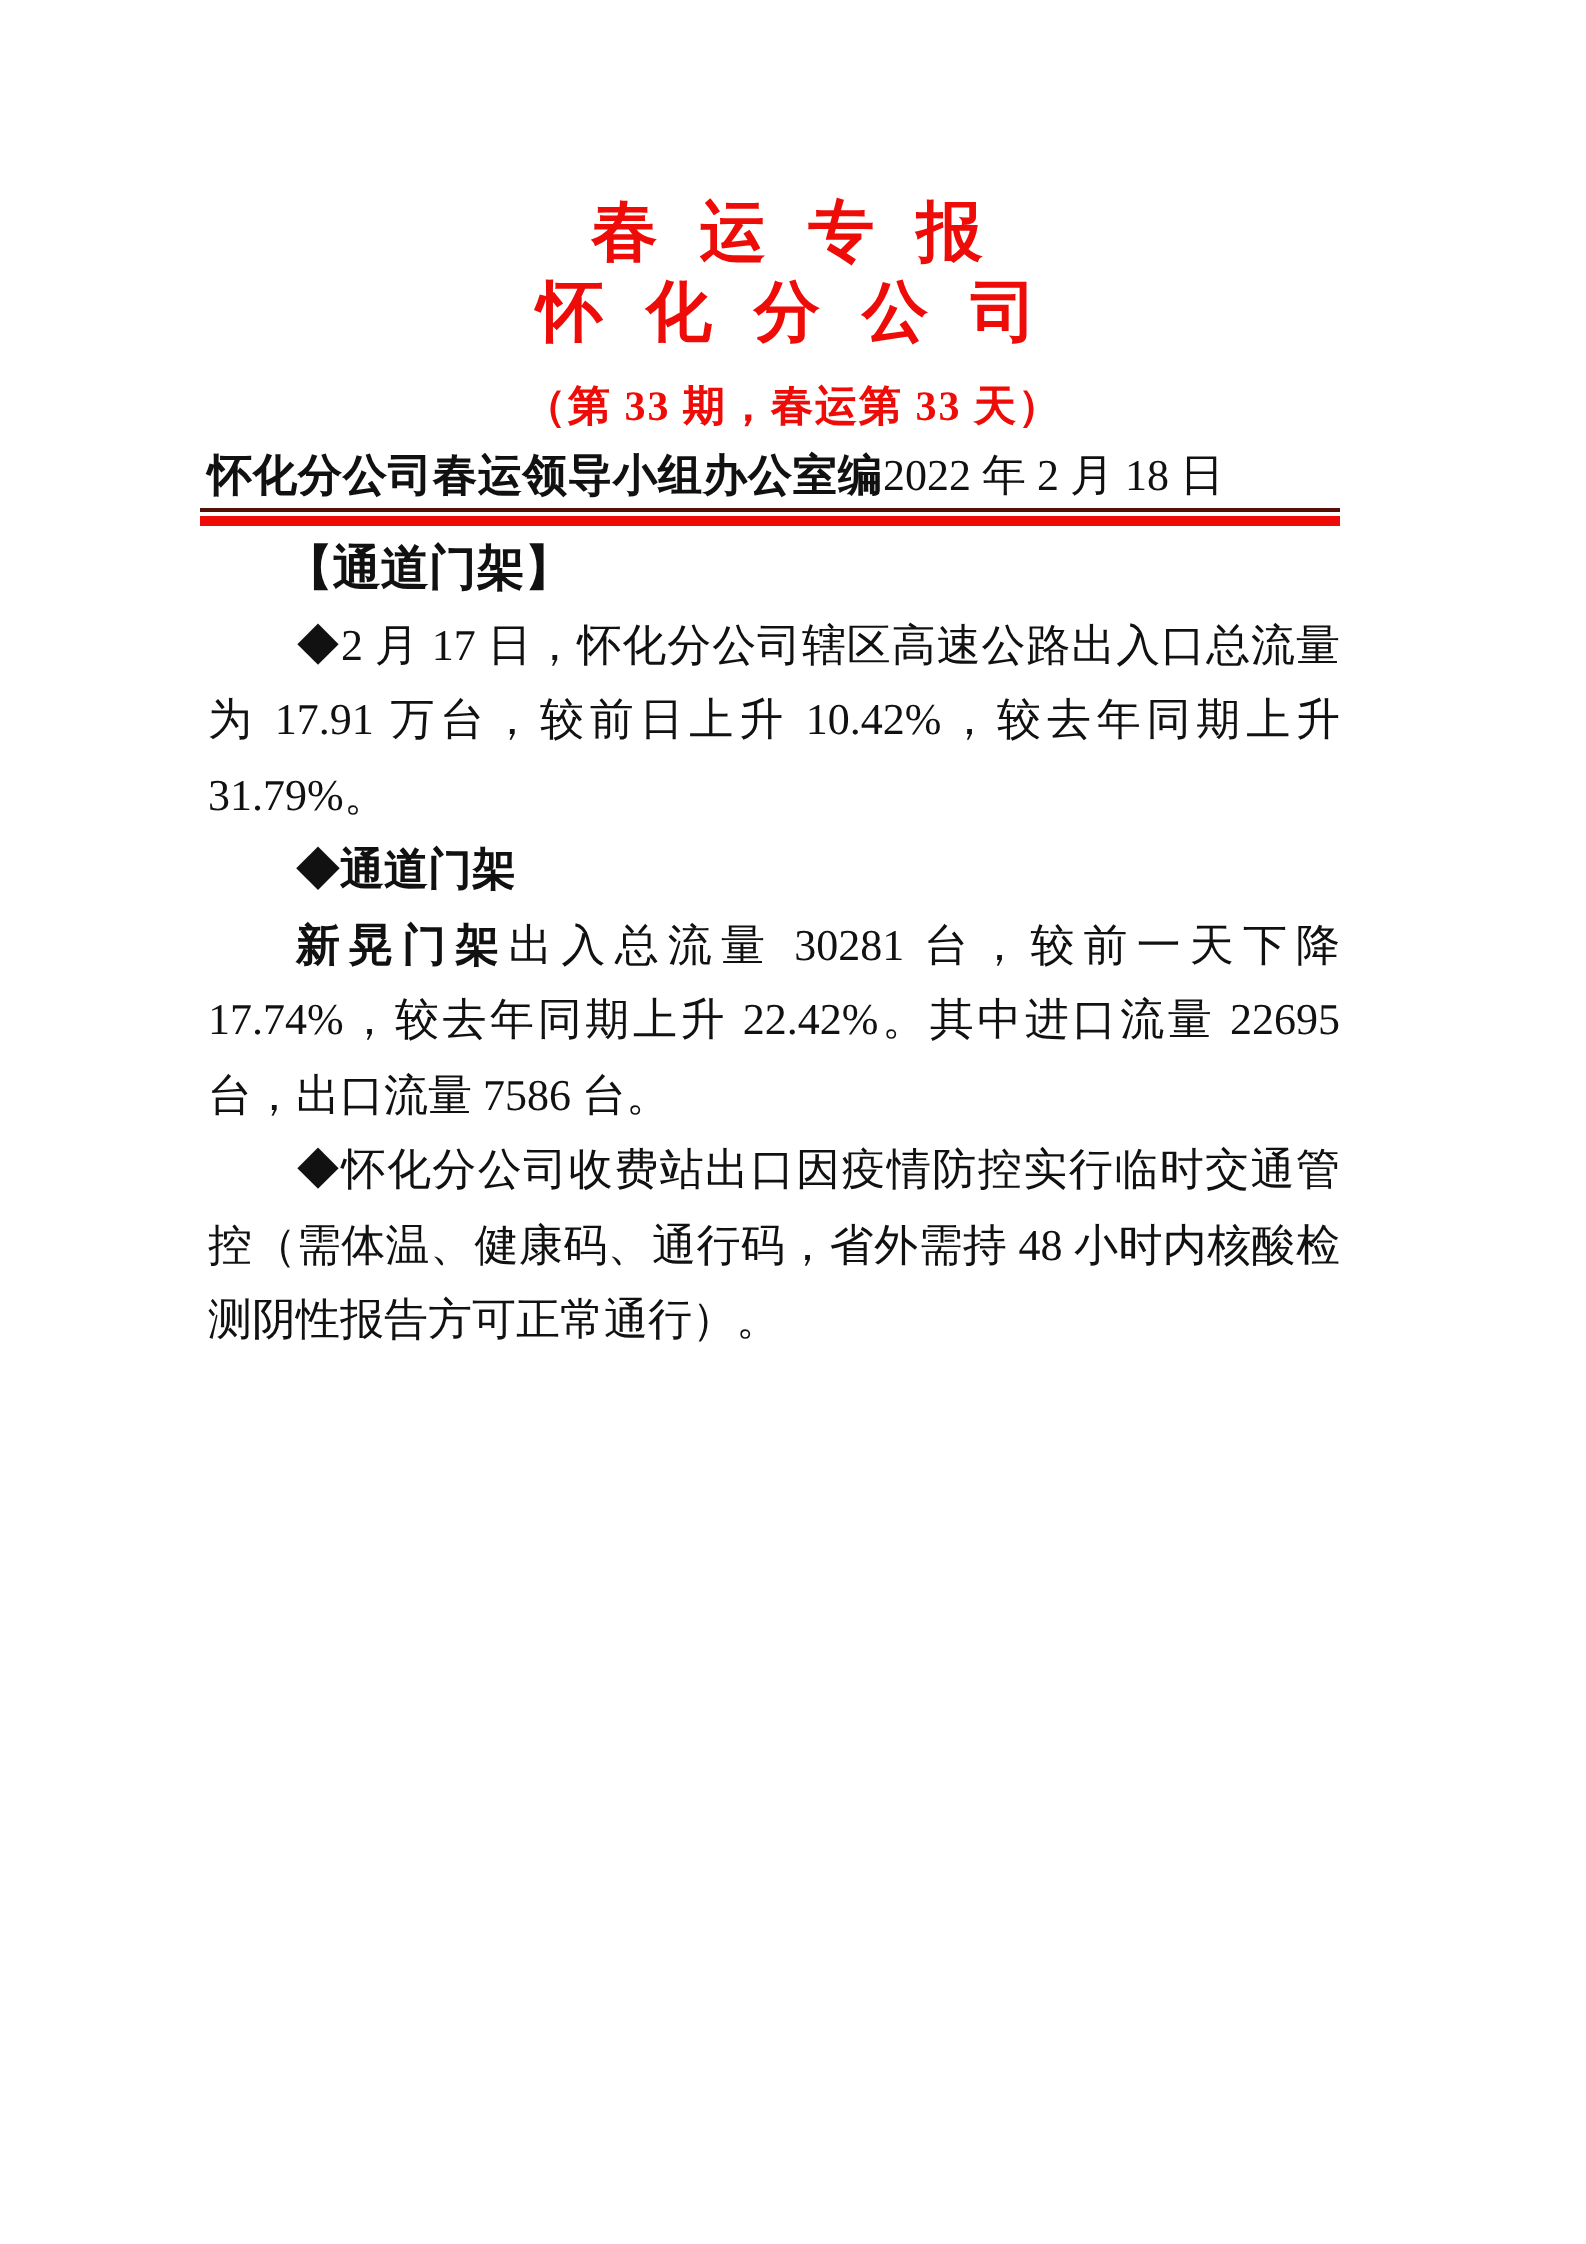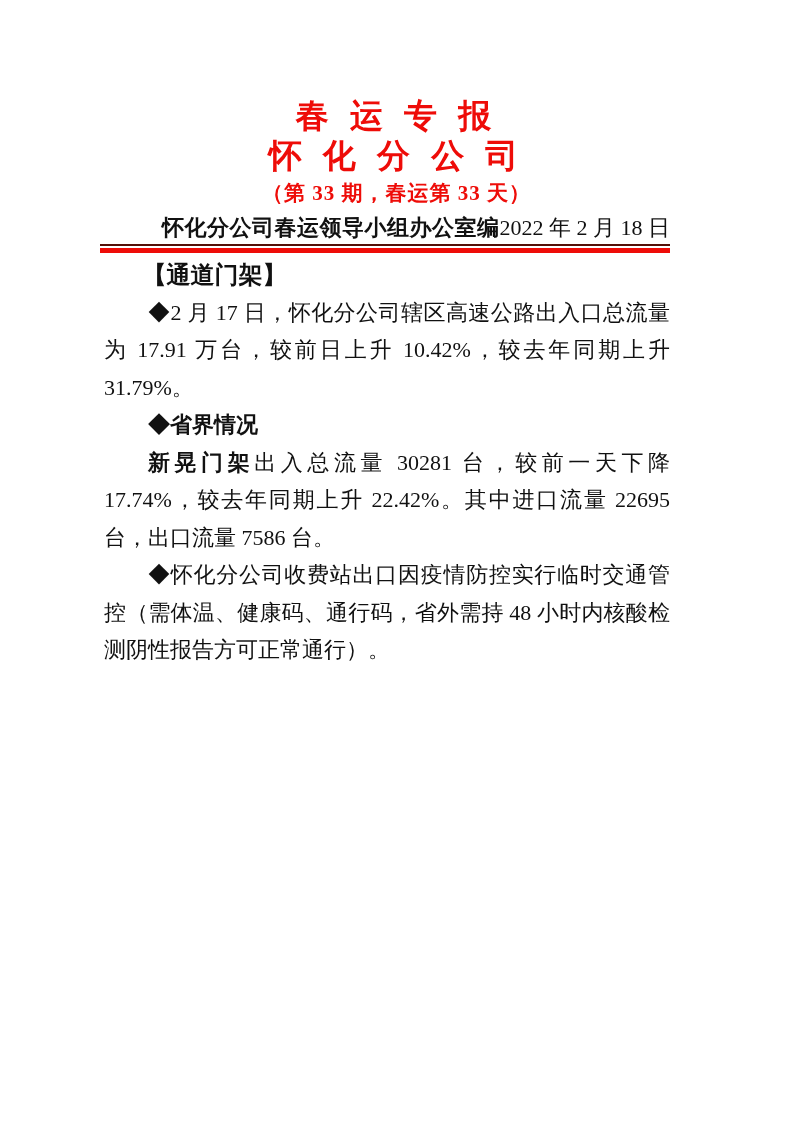--- a/index.html
+++ b/index.html
@@ -25,33 +25,33 @@
     color: var(--accent_red);
     font-family: "Liberation Sans", sans-serif;
     font-weight: 700;
     font-size: 33px;
     line-height: 40px;
     letter-spacing: 6px;
     white-space: pre;
   }
   .doc-title.second { margin-top: 4px; }
   .issue-line {
-    margin-top: 4px;
+    margin-top: 14px;
     text-align: center;
     color: var(--accent_red);
     font-weight: 700;
     font-size: 21px;
     line-height: 26px;
     letter-spacing: 1px;
   }
   .content-col { width: 566px; margin-left: 104px; }
   .editor-row {
     margin-top: 9px;
     display: flex;
-    justify-content: flex-end;
+    justify-content: flex-start;
     align-items: baseline;
     font-size: 22px;
     line-height: 26px;
   }
   .editor-label { font-weight: 700; letter-spacing: 0.5px; }
   .date-label { font-weight: 400; }
   .rule-thin {
     width: 570px; margin-left: 100px; margin-top: 3px;
     height: 2px; background: var(--thin_rule);
   }
@@ -103,21 +103,21 @@
     <div class="rule-thin"></div>
     <div class="rule-red"></div>
   </header>
 
   <main class="content-col doc-body">
 
     <h2>【通道门架】</h2>
 
     <p>◆2 月 17 日，怀化分公司辖区高速公路出入口总流量为 17.91 万台，较前日上升 10.42%，较去年同期上升 31.79%。</p>
 
-    <p class="subhead">◆省界情况</p>
+    <p class="subhead">◆通道门架</p>
 
     <p><span class="lead">新晃门架</span><span>出入总流量 30281 台，较前一天下降 17.74%，较去年同期上升 22.42%。其中进口流量 22695 台，出口流量 7586 台。</span></p>
 
 
 
 
     <p>◆怀化分公司收费站出口因疫情防控实行临时交通管控（需体温、健康码、通行码，省外需持 48 小时内核酸检测阴性报告方可正常通行）。</p>
 
 
   </main>

